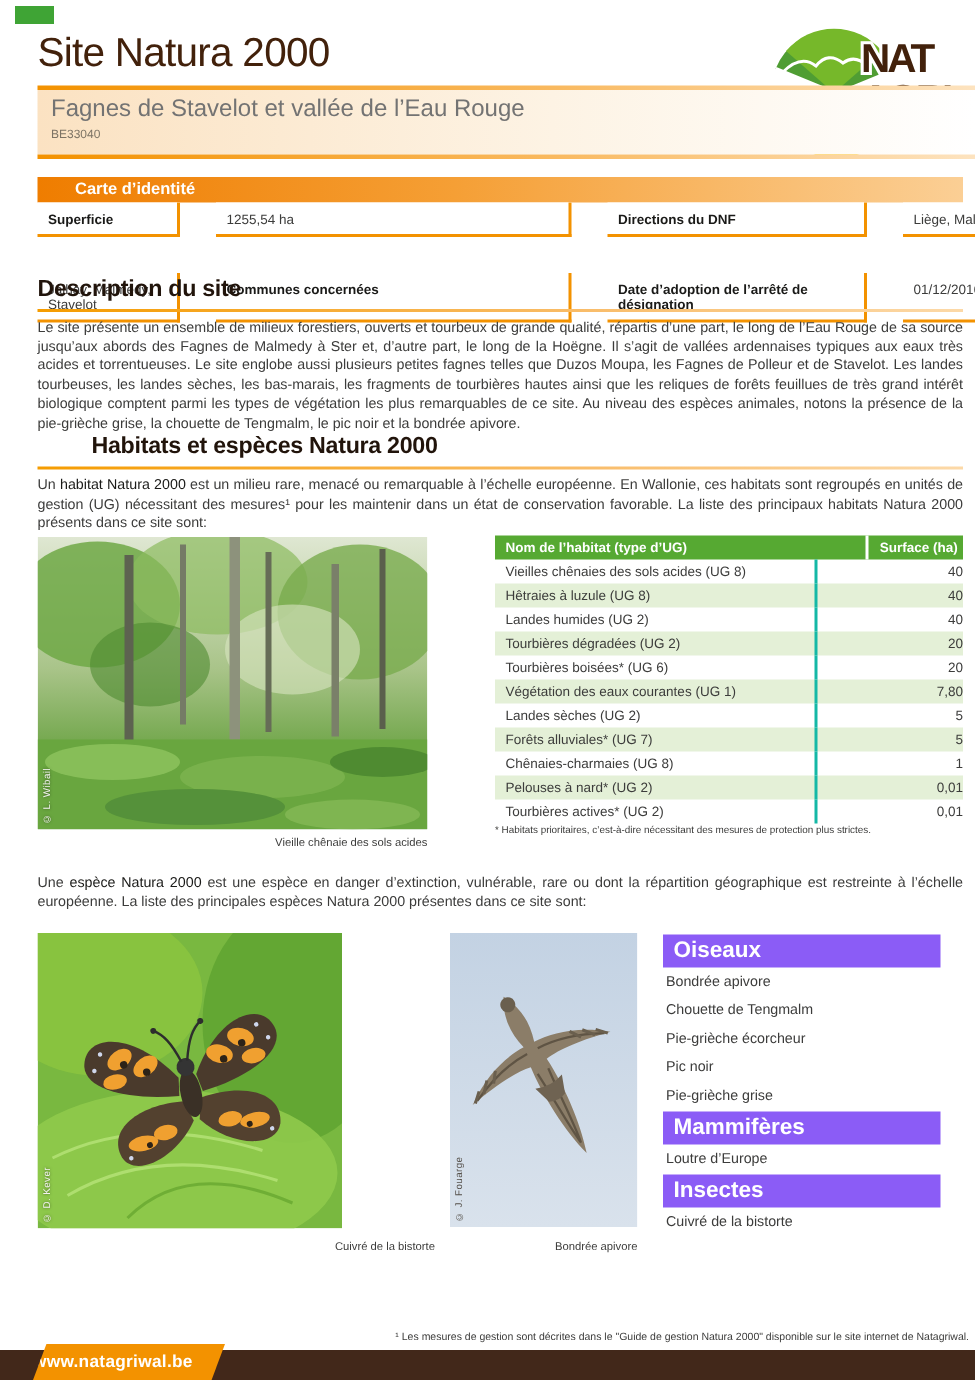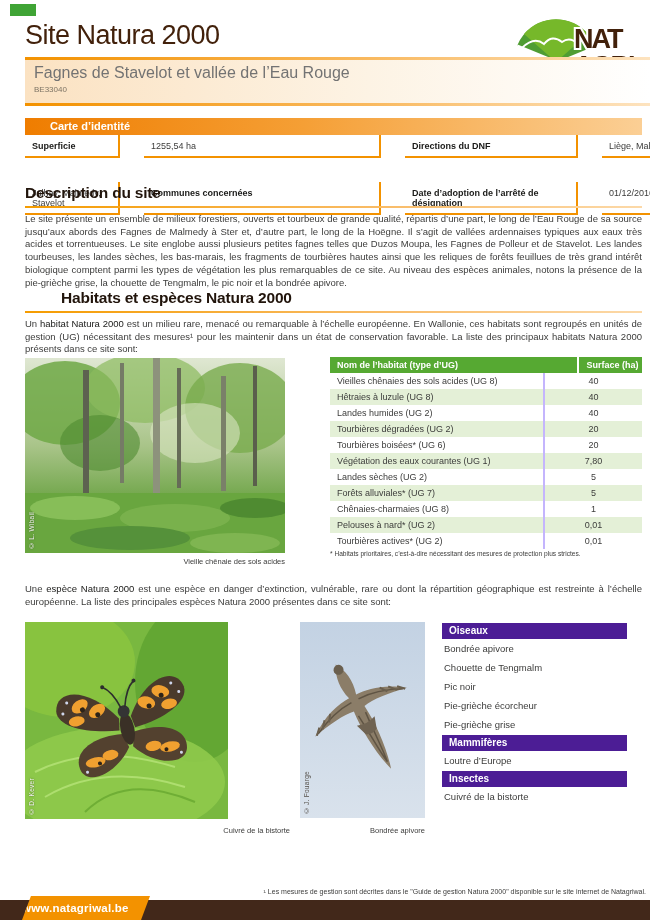--- a/index.html
+++ b/index.html
@@ -38,34 +38,34 @@
 
   .body-text{font-size:9.5px;line-height:12.7px;text-align:justify;color:#3c3c3b;}
   .bold{font-weight:normal;color:#1a1a18;}
 
   
   .hab-table{left:330px;top:357px;width:312px;font-size:9px;}
   .hab-head{display:grid;grid-template-columns:215px 97px;background:#56a932;color:#fff;font-weight:bold;}
   .hab-head div{padding:3px 0 3px 7px;}
   .hab-head .sur{text-align:center;padding-left:4px;border-left:2px solid #ffffff;margin-left:32px;}
   .hab-row{display:grid;grid-template-columns:215px 97px;height:16px;line-height:16px;}
-  .hab-row .nm{padding-left:7px;border-right:2px solid #c4b5fd;white-space:nowrap;overflow:hidden;}
-  .hab-row .sv{text-align:center;}
+  .hab-row .nm{padding-left:7px;border-right:2px solid #14b8a6;white-space:nowrap;overflow:hidden;}
+  .hab-row .sv{text-align:right;}
   .hab-row.alt{background:#e4f0d7;}
   .hab-note{left:330px;top:550px;width:312px;font-size:6.6px;color:#3c3c3b;}
 
   
   .photo{overflow:hidden;}
   .credit{position:absolute;left:3px;bottom:4px;font-size:6.5px;color:#f2f2ef;writing-mode:vertical-rl;transform:rotate(180deg);text-shadow:0 0 2px rgba(0,0,0,.55);letter-spacing:.3px;}
   .credit.dark{color:#55504a;text-shadow:none;}
   .caption{font-size:7.5px;color:#3c3c3b;}
 
   
   .sp-list{left:442px;top:622px;width:185px;}
-  .sp-head{background:#4c1d95;color:#fff;font-weight:bold;font-size:10px;padding:2px 0 3px 7px;margin-top:1px;}
+  .sp-head{background:#8b5cf6;color:#fff;font-weight:bold;font-size:15px;padding:2px 0 3px 7px;margin-top:1px;}
   .sp-item{font-size:9.5px;padding:4px 0 4px 2px;color:#3c3c3b;}
 
   
   .foot-note{right:4px;top:888px;font-size:7px;color:#3c3c3b;}
   .footer-bar{left:0;bottom:0;width:650px;height:20px;background:#42281a;}
   .footer-tab{left:22px;bottom:0;width:128px;height:24px;background:#f39200;clip-path:polygon(7% 0,100% 0,93% 100%,0 100%);color:#fff;font-weight:bold;font-size:11.5px;text-align:left;line-height:24px;letter-spacing:.2px;}
 </style>
 </head>
 <body>
 
@@ -276,22 +276,22 @@
     </g>
   </svg>
   <div class="credit dark">© J. Fouarge</div>
 </div>
 <div class="abs caption" style="left:300px;top:826px;width:125px;text-align:right;">Bondrée apivore</div>
 
 <div class="abs sp-list">
   <div class="sp-head">Oiseaux</div>
   <div class="sp-item">Bondrée apivore</div>
   <div class="sp-item">Chouette de Tengmalm</div>
+  <div class="sp-item">Pie-grièche écorcheur</div>
   <div class="sp-item">Pic noir</div>
-  <div class="sp-item">Pie-grièche écorcheur</div>
   <div class="sp-item">Pie-grièche grise</div>
   <div class="sp-head">Mammifères</div>
   <div class="sp-item">Loutre d’Europe</div>
   <div class="sp-head">Insectes</div>
   <div class="sp-item">Cuivré de la bistorte</div>
 </div>
 
 <div class="abs foot-note">¹ Les mesures de gestion sont décrites dans le "Guide de gestion Natura 2000" disponible sur le site internet de Natagriwal.</div>
 <div class="abs footer-bar"></div>
 <div class="abs footer-tab">www.natagriwal.be</div>

